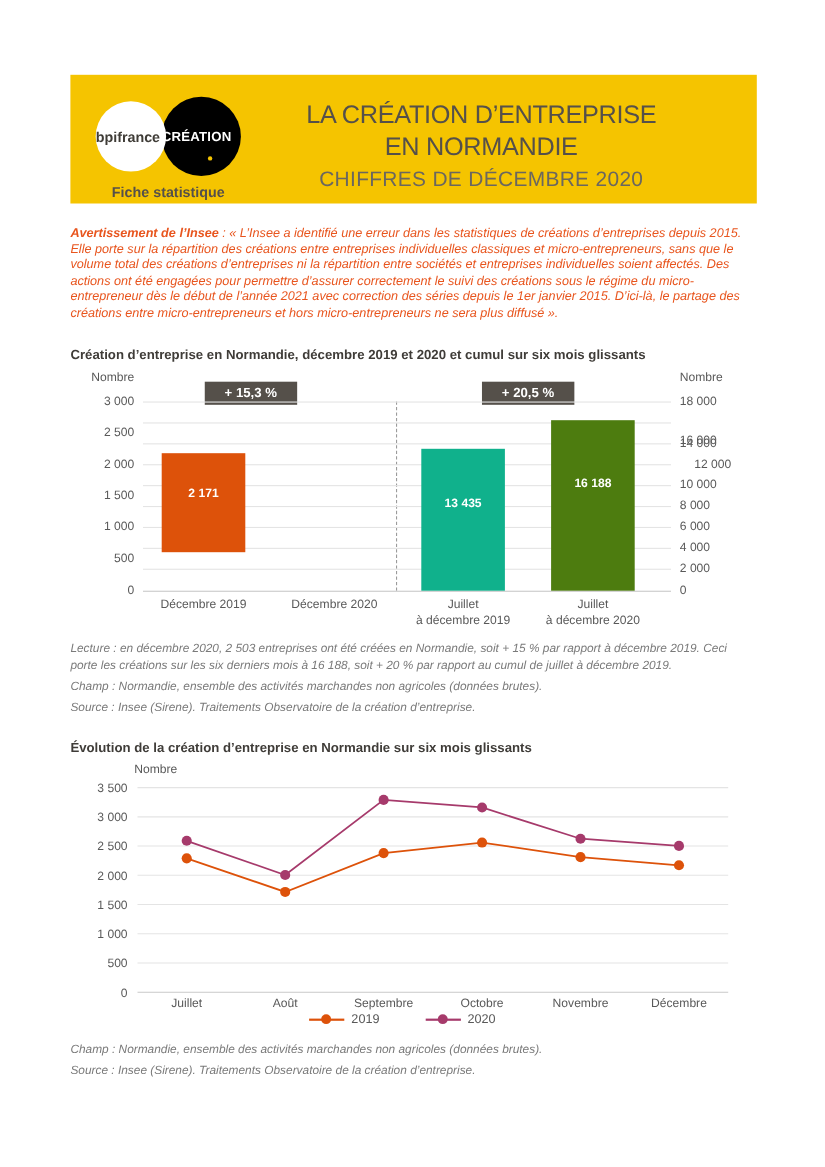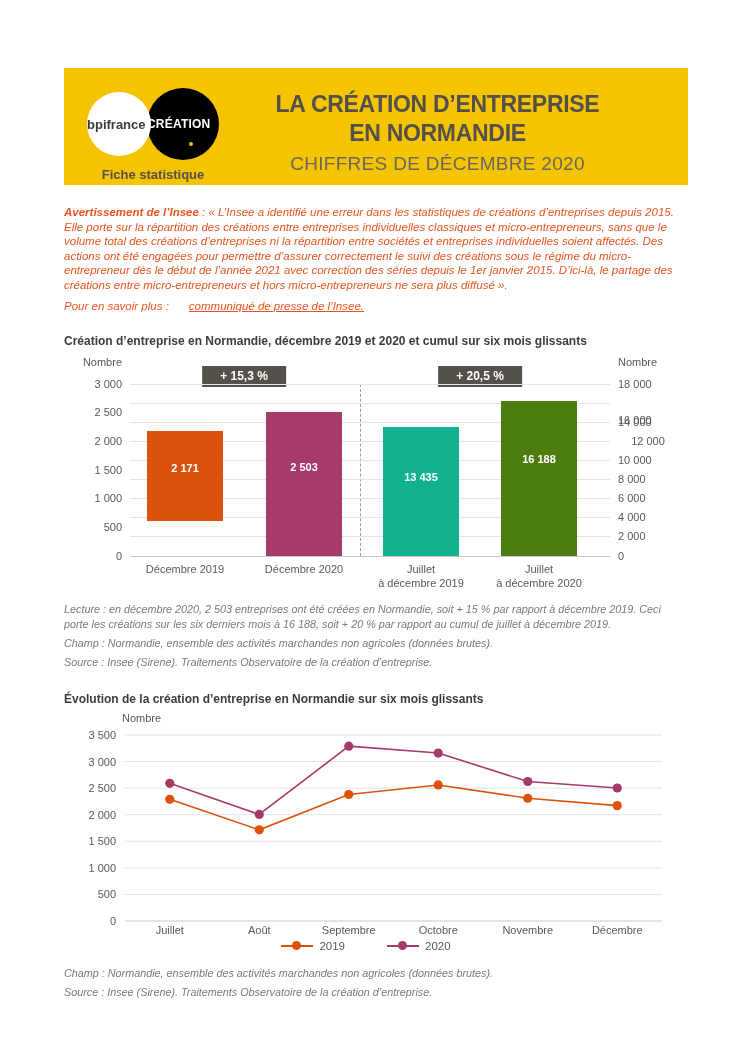--- a/index.html
+++ b/index.html
@@ -10,21 +10,21 @@
   
   .banner { margin:68px 62px 0 64px; height:117px; background:#F5C400; display:flex; }
   .logo-zone { width:178px; padding-top:20px; display:flex; flex-direction:column; align-items:center; }
   .circles { display:flex; align-items:center; }
   .circle { border-radius:50%; display:flex; align-items:center; justify-content:flex-start; font-weight:bold; }
   .circle.white { width:64px; height:64px; background:#fff; color:#3F3C37; font-size:13px; z-index:1; }
   .circle.dark { width:72px; height:72px; background:#000000; color:#fff; font-size:12px; letter-spacing:.2px; margin-left:-4px; position:relative; }
   .circle.dark::after { content:""; position:absolute; left:50%; bottom:14px; width:4px; height:4px; margin-left:6px; border-radius:50%; background:#F5C400; }
   .fiche { margin-top:7px; font-size:13px; font-weight:bold; color:#55504A; }
   .title-zone { flex:1; text-align:center; padding:22px 55px 0 0; }
-  .doc-title { font-size:23px; line-height:29px; font-weight:700; letter-spacing:-0.3px; color:#55504A; }
+  .doc-title { font-size:23px; line-height:29px; font-weight:400; letter-spacing:-0.3px; color:#55504A; }
   .doc-subtitle { margin-top:5px; font-size:19px; font-weight:400; color:#6B675F; letter-spacing:.3px; }
 
   
   .notice { margin:20px 62px 0 64px; font-size:11.5px; line-height:14.6px; font-style:italic; color:#E8551E; }
   .notice b { font-weight:bold; }
   .more-line { margin:7px 62px 0 64px; font-size:11.5px; font-style:italic; color:#E8551E; }
   .more-line a { color:#E8551E; text-decoration:underline; margin-left:20px; cursor:pointer; }
 
   
   .sec-title { margin:22px 62px 0 64px; font-size:12px; font-weight:bold; color:#3F3C38; }
@@ -78,28 +78,27 @@
     <div class="title-zone">
       <div class="doc-title">
         <div>LA CRÉATION D’ENTREPRISE</div>
         <div>EN NORMANDIE</div>
       </div>
       <div class="doc-subtitle">CHIFFRES DE DÉCEMBRE 2020</div>
     </div>
   </header>
 
   <p class="notice"><b>Avertissement de l’Insee</b><span> : « L’Insee a identifié une erreur dans les statistiques de créations d’entreprises depuis 2015. Elle porte sur la répartition des créations entre entreprises individuelles classiques et micro-entrepreneurs, sans que le volume total des créations d’entreprises ni la répartition entre sociétés et entreprises individuelles soient affectés. Des actions ont été engagées pour permettre d’assurer correctement le suivi des créations sous le régime du micro-entrepreneur dès le début de l’année 2021 avec correction des séries depuis le 1er janvier 2015. D’ici-là, le partage des créations entre micro-entrepreneurs et hors micro-entrepreneurs ne sera plus diffusé ».</span></p>
-  <p class="more-line"><span>Pour en savoir plus :</span><a>communiqué de presse de l’Insee.</a></p>
 
   <h3 class="sec-title">Création d’entreprise en Normandie, décembre 2019 et 2020 et cumul sur six mois glissants</h3>
 
   <div class="bar-chart">
     <div class="axis-name left">Nombre</div>
     <div class="axis-name right">Nombre</div>
-    <div class="badge" style="left:180px">+ 15,3 %</div>
+    <div class="badge" style="left:164px">+ 15,3 %</div>
     <div class="badge" style="left:416px">+ 20,5 %</div>
     <div class="bar-divider" style="left:296px"></div>
 
   <div class="gridline" style="top: 28px;"></div>
       <div class="tick right" style="top: 21px;">18 000</div>
       <div class="gridline" style="top: 47.1111px;"></div>
       <div class="tick right" style="top: 57px;">16 000</div>
       <div class="gridline" style="top: 66.2222px;"></div>
       <div class="tick right" style="top: 59.2222px;">14 000</div>
       <div class="gridline" style="top: 85.3333px;"></div>
@@ -121,23 +120,20 @@
       <div class="tick left" style="top: 78.3333px;">2 000</div>
       <div class="tick left" style="top: 107px;">1 500</div>
       <div class="tick left" style="top: 135.667px;">1 000</div>
       <div class="tick left" style="top: 164.333px;">500</div>
       <div class="tick left" style="top: 193px;">0</div>
       <div class="bar" style="left: 83px; width: 76px; top: 75.5293px; height: 90px; background: rgb(221, 82, 10);">
         <div class="bar-value">2 171</div>
       </div>
       <div class="cat-label" style="left: 121px;">
         <div>Décembre 2019</div>
-      </div>
-      <div class="bar" style="left: 202px; width: 76px; top: 56.4947px; height: 143.505px; background: rgb(166, 58, 107);">
-        <div class="bar-value">2 503</div>
       </div>
       <div class="cat-label" style="left: 240px;">
         <div>Décembre 2020</div>
       </div>
       <div class="bar" style="left: 319px; width: 76px; top: 71.6211px; height: 128.379px; background: rgb(16, 177, 140);">
         <div class="bar-value">13 435</div>
       </div>
       <div class="cat-label" style="left: 357px;">
         <div>Juillet</div>
         <div>à décembre 2019</div>

